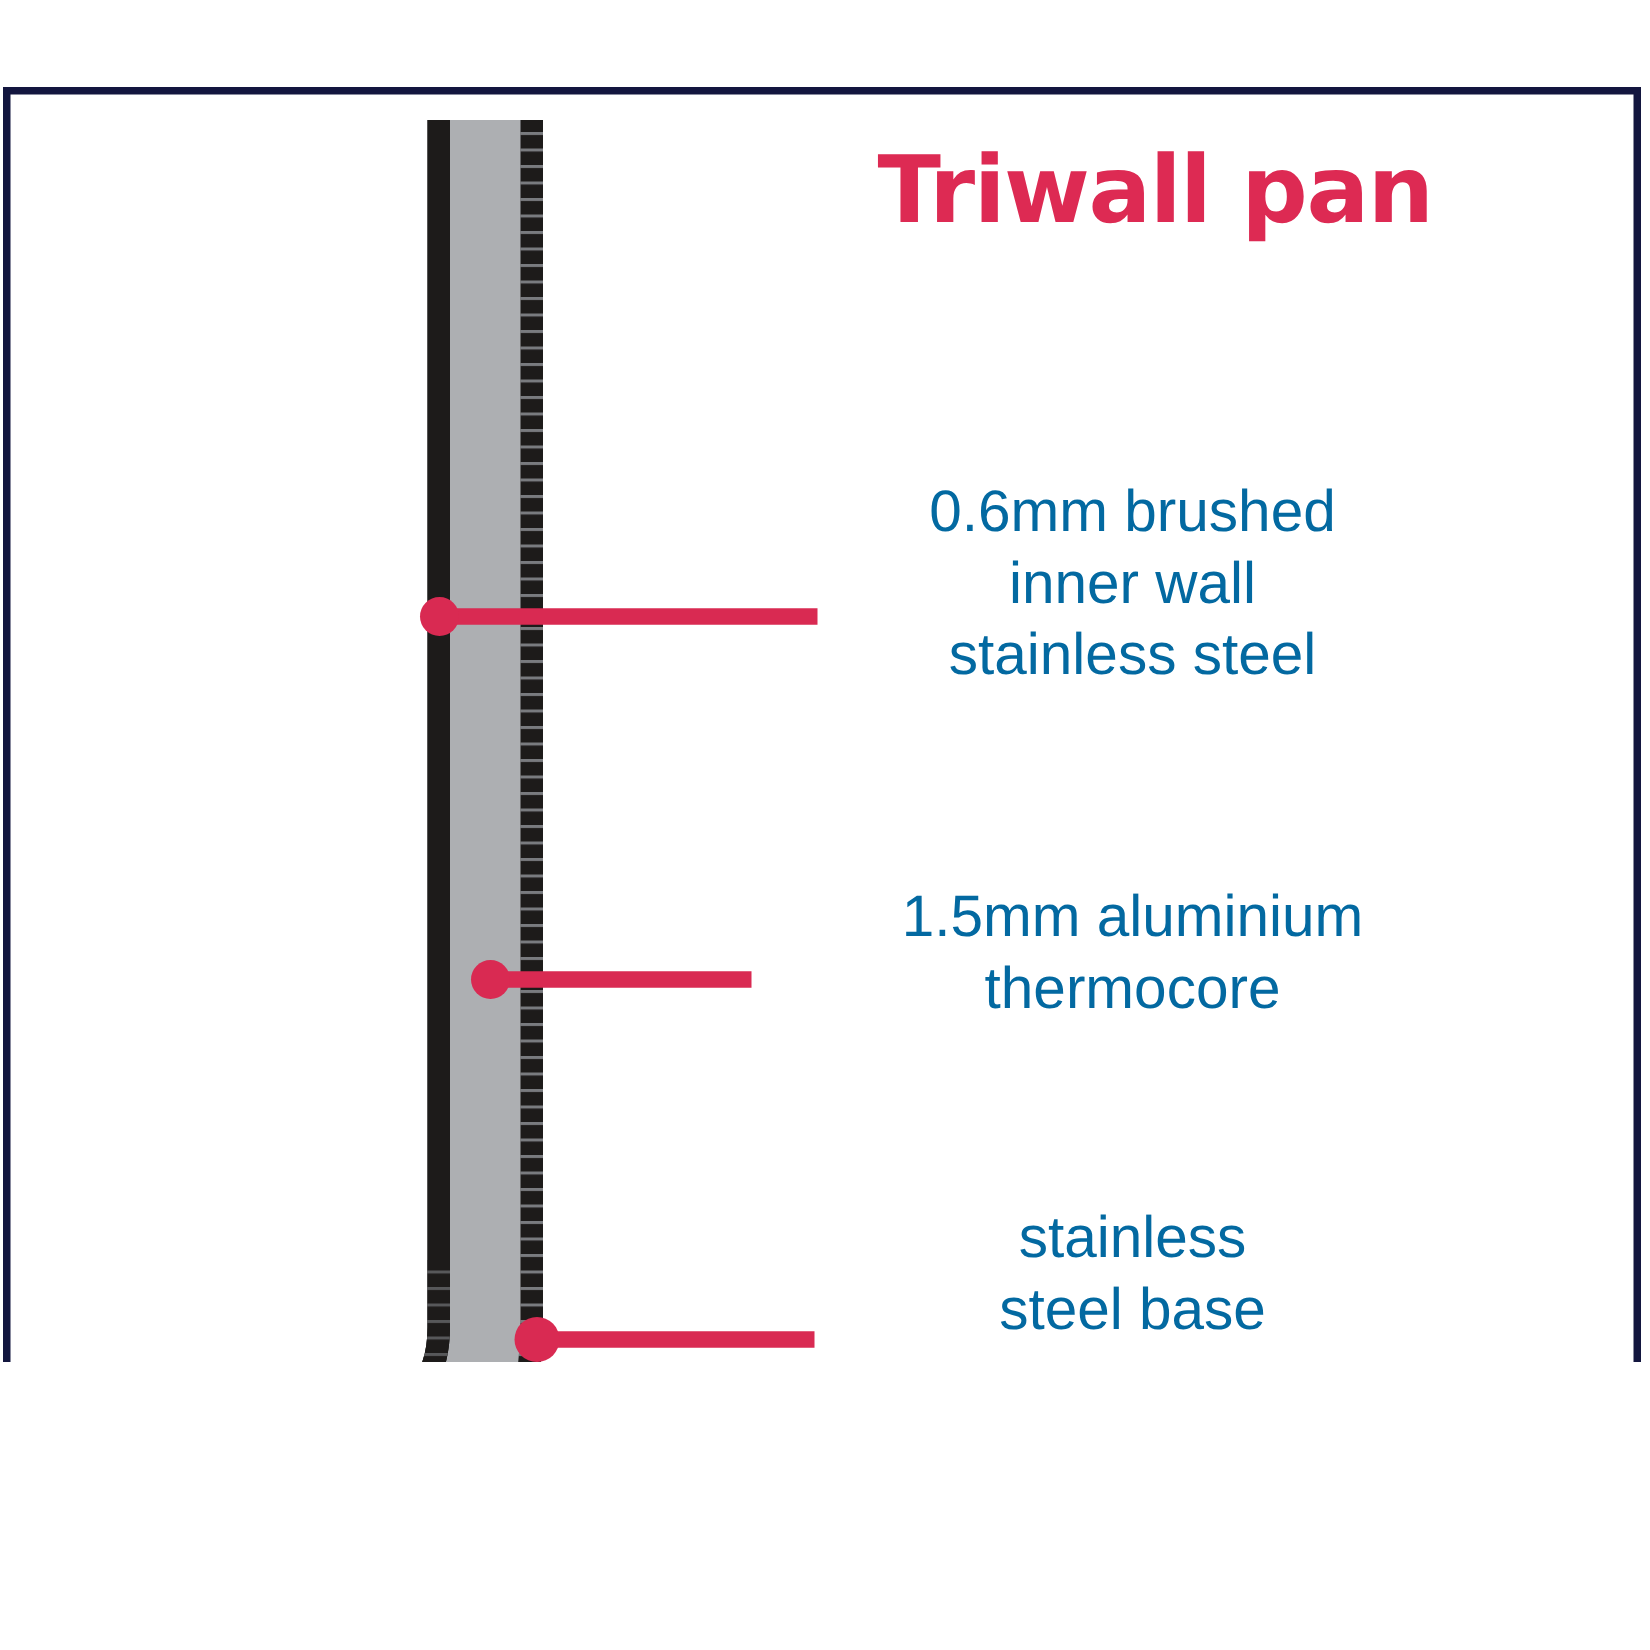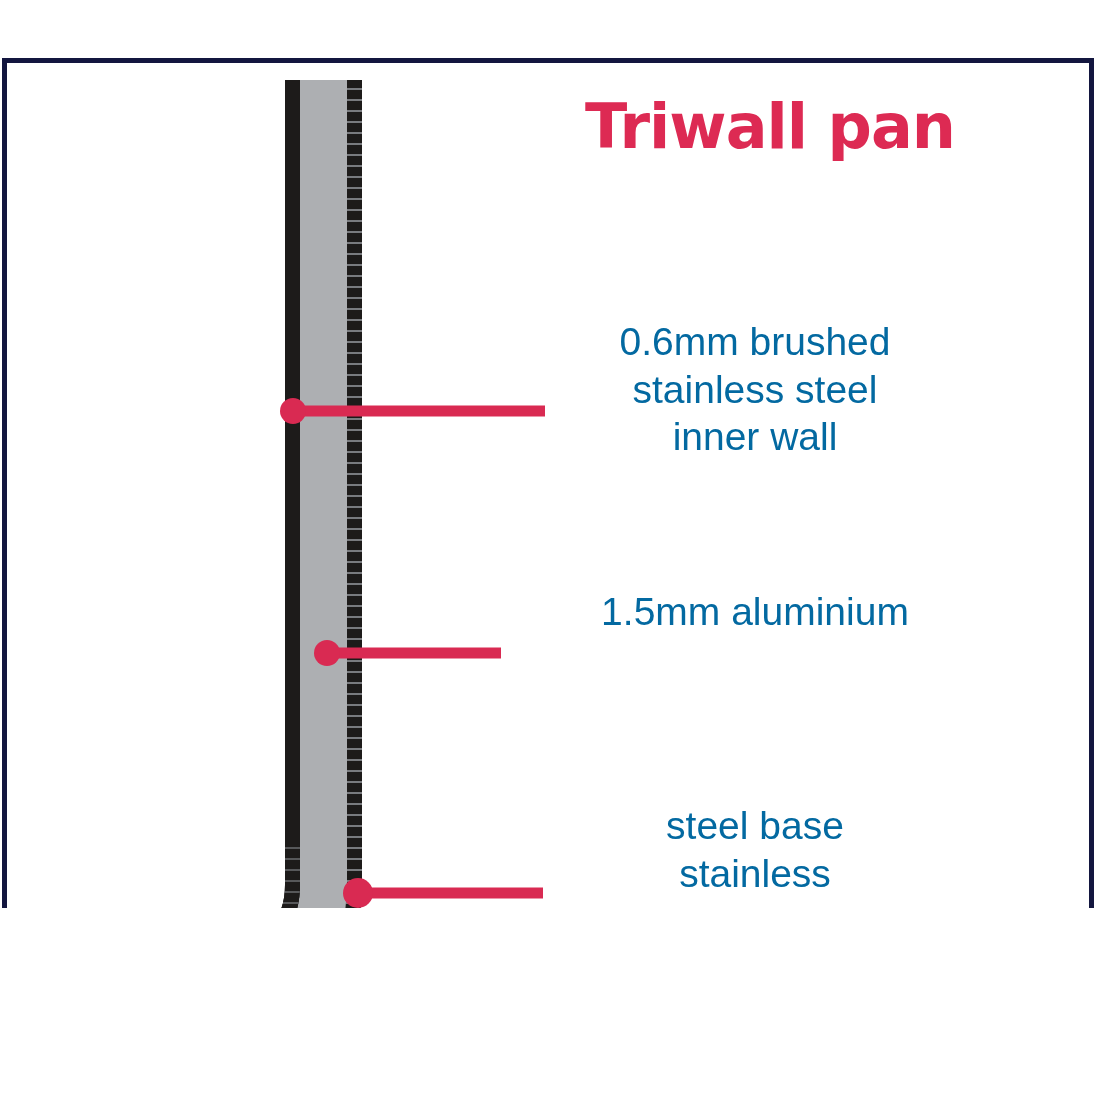--- a/index.html
+++ b/index.html
@@ -109,26 +109,27 @@
       <circle cx="358" cy="893" r="15" fill="#d92a52"></circle>
     </g>
   </svg>
 
   <div id="title">
     <span class="t-line">Triwall pan</span>
   </div>
 
   <div id="callout-1-text" class="callout-text">
     <span class="c-line">0.6mm brushed</span>
+    <span class="c-line">inner wall</span>
     <span class="c-line">stainless steel</span>
-    <span class="c-line">inner wall</span>
   </div>
 
   <div id="callout-2-text" class="callout-text">
     <span class="c-line">1.5mm aluminium</span>
+    <span class="c-line">thermocore</span>
   </div>
 
   <div id="callout-3-text" class="callout-text">
+    <span class="c-line">stainless</span>
     <span class="c-line">steel base</span>
-    <span class="c-line">stainless</span>
   </div>
 
 </div>
 
 </body></html>

